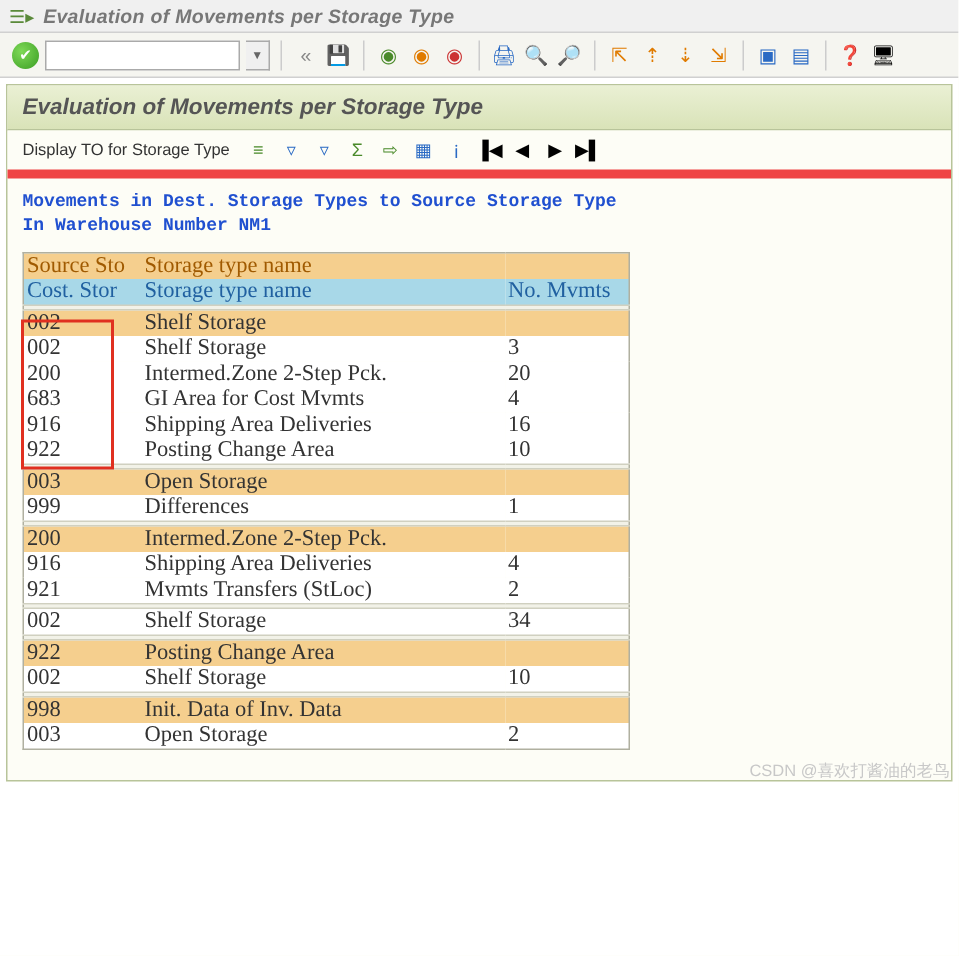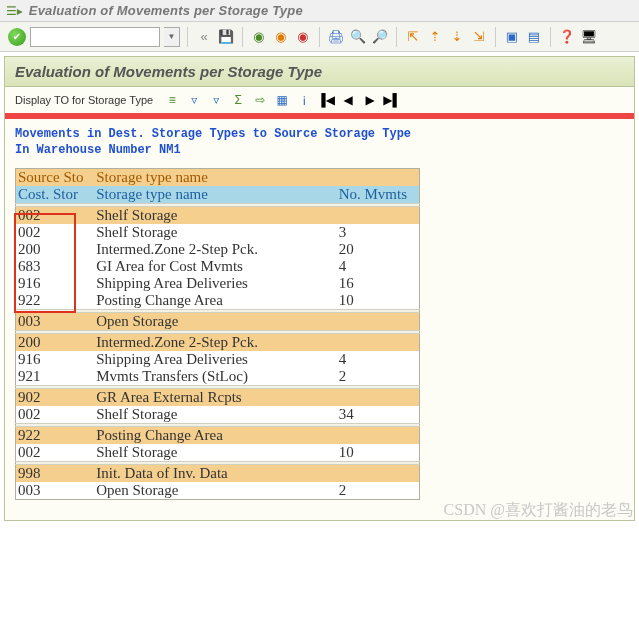--- a/index.html
+++ b/index.html
@@ -24,21 +24,21 @@
   .report { padding: 6px 10px 20px 10px; font-family: Liberation Serif, serif; font-size: 15px; }
   .rpt-table { border-collapse: collapse; width: 405px; border: 1px solid #b0b0a0; }
   .rpt-table td { padding: 0 2px; height: 16px; white-space: pre; }
   .hdr-orange { background: #f5cf8e; color: #a05a00; }
   .hdr-blue { background: #a8d8e8; color: #2060a0; }
   .row-sep td { height: 3px; background: #f2f2e8; padding:0; border-top:1px solid #d0d0c0; border-bottom:1px solid #d0d0c0;}
   .grp-hdr { background: #f5cf8e; color: #333; }
   .data-row td { background: #fff; color: #333; }
   .c-code { width: 78px; } .c-name { width: 240px; } .c-mv { width: 82px; text-align: left; padding-right: 8px !important; }
   .redbox { position: absolute; border: 2px solid #e03020; pointer-events:none; }
-  .watermark { position: absolute; right: 6px; bottom: 4px; font-size: 16px; color: #c8c8c8; font-family: Liberation Serif, serif; }
+  .watermark { position: absolute; right: 6px; bottom: 4px; font-size: 11px; color: #c8c8c8; font-family: Liberation Sans, sans-serif; }
   .rel { position: relative; }
 </style>
 </head>
 <body class="rel">
 
 <div class="titlebar">
   <span class="menu-icon">☰▸</span>
   <span class="title">Evaluation of Movements per Storage Type</span>
 </div>
 
@@ -143,20 +143,25 @@
             <td class="c-mv">10</td>
           </tr>
           <tr class="row-sep">
             <td colspan="3"></td>
           </tr>
           <tr class="grp-hdr">
             <td class="c-code">003</td>
             <td class="c-name">Open Storage</td>
             <td class="c-mv"></td>
           </tr>
+          <tr class="data-row">
+            <td class="c-code">999</td>
+            <td class="c-name">Differences</td>
+            <td class="c-mv">1</td>
+          </tr>
           <tr class="row-sep">
             <td colspan="3"></td>
           </tr>
           <tr class="grp-hdr">
             <td class="c-code">200</td>
             <td class="c-name">Intermed.Zone 2-Step Pck.</td>
             <td class="c-mv"></td>
           </tr>
           <tr class="data-row">
             <td class="c-code">916</td>
@@ -164,25 +169,20 @@
             <td class="c-mv">4</td>
           </tr>
           <tr class="data-row">
             <td class="c-code">921</td>
             <td class="c-name">Mvmts Transfers (StLoc)</td>
             <td class="c-mv">2</td>
           </tr>
           <tr class="row-sep">
             <td colspan="3"></td>
           </tr>
-          <tr class="grp-hdr">
-            <td class="c-code">902</td>
-            <td class="c-name">GR Area External Rcpts</td>
-            <td class="c-mv"></td>
-          </tr>
           <tr class="data-row">
             <td class="c-code">002</td>
             <td class="c-name">Shelf Storage</td>
             <td class="c-mv">34</td>
           </tr>
           <tr class="row-sep">
             <td colspan="3"></td>
           </tr>
           <tr class="grp-hdr">
             <td class="c-code">922</td>

